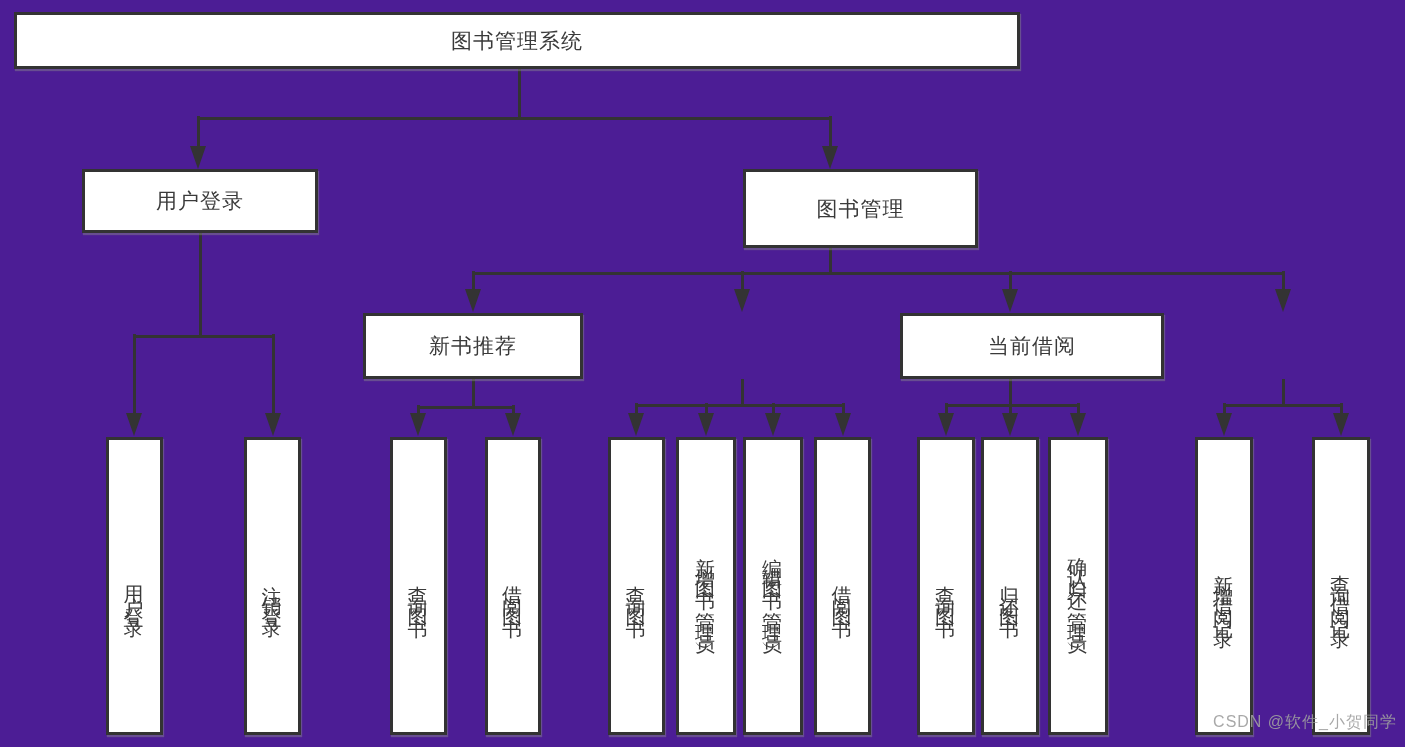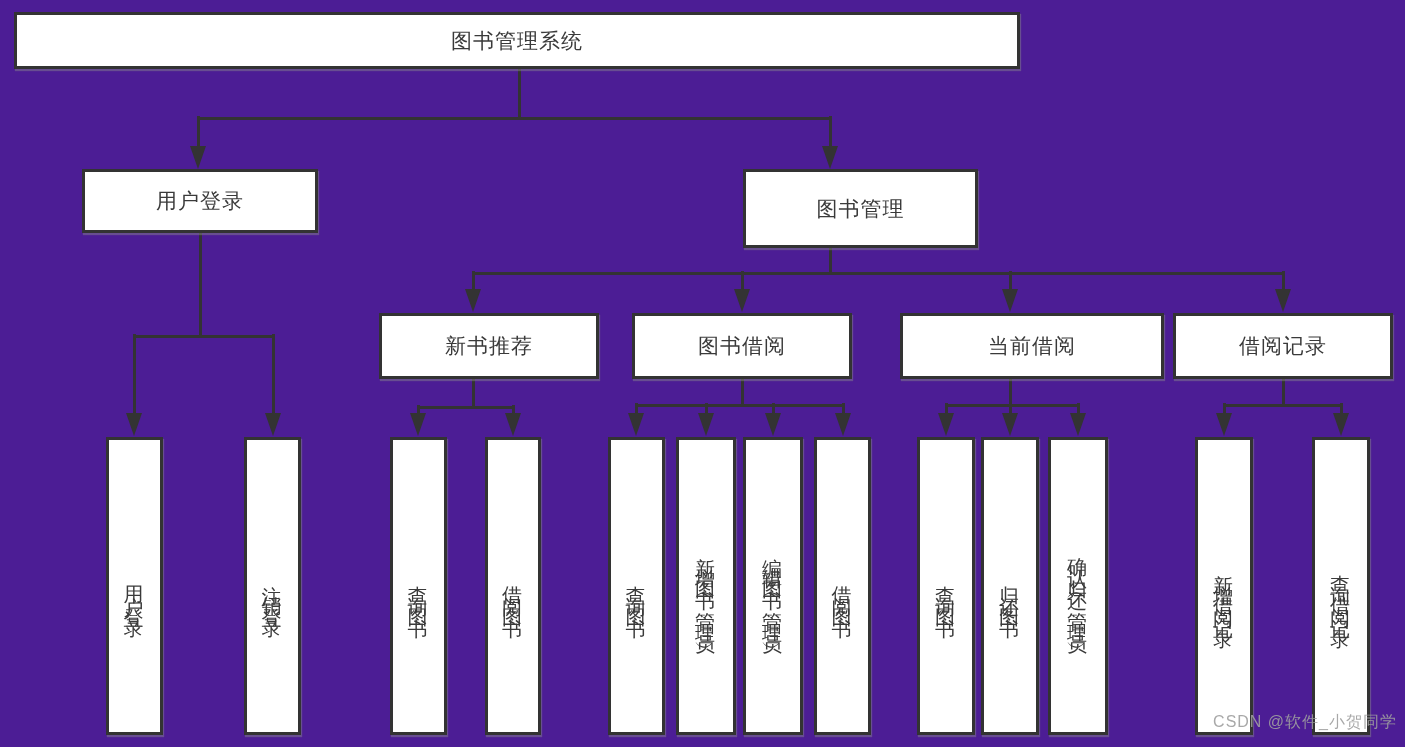--- a/index.html
+++ b/index.html
@@ -149,32 +149,26 @@
     <span>图书管理系统</span>
   </div>
 
   <div class="node hbox" style="left:82px; top:169px; width:236px; height:64px;">
     <span>用户登录</span>
   </div>
   <div class="node hbox" style="left:712px; top:169px; width:235px; height:79px;margin-left:31px;">
     <span>图书管理</span>
   </div>
 
-  <div class="node hbox" style="left:363px; top:313px; width:220px; height:66px;margin-left:16px;">
+  <div class="node hbox" style="left:363px; top:313px; width:220px; height:66px;">
     <span>新书推荐</span>
-  </div>
-  <div class="node hbox" style="left:632px; top:313px; width:220px; height:66px;">
-    <span>图书借阅</span>
   </div>
   <div class="node hbox" style="left:900px; top:313px; width:264px; height:66px;">
     <span>当前借阅</span>
   </div>
-  <div class="node hbox" style="left:1173px; top:313px; width:220px; height:66px;">
-    <span>借阅记录</span>
-  </div>
 
   <div class="node vbox" style="left:106px; width:57px;">
     <span>用户登录</span>
   </div>
   <div class="node vbox" style="left:244px; width:57px;">
     <span>注销登录</span>
   </div>
 
   <div class="node vbox" style="left:390px; width:57px;">
     <span>查询图书</span>

